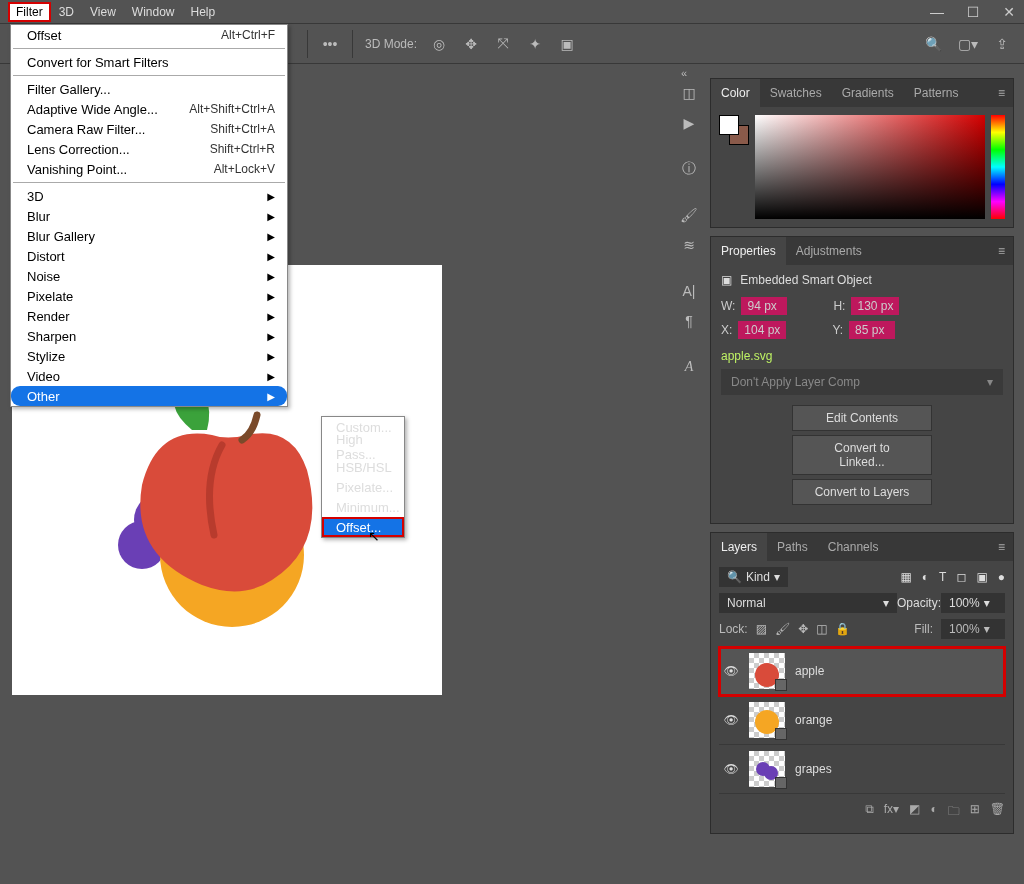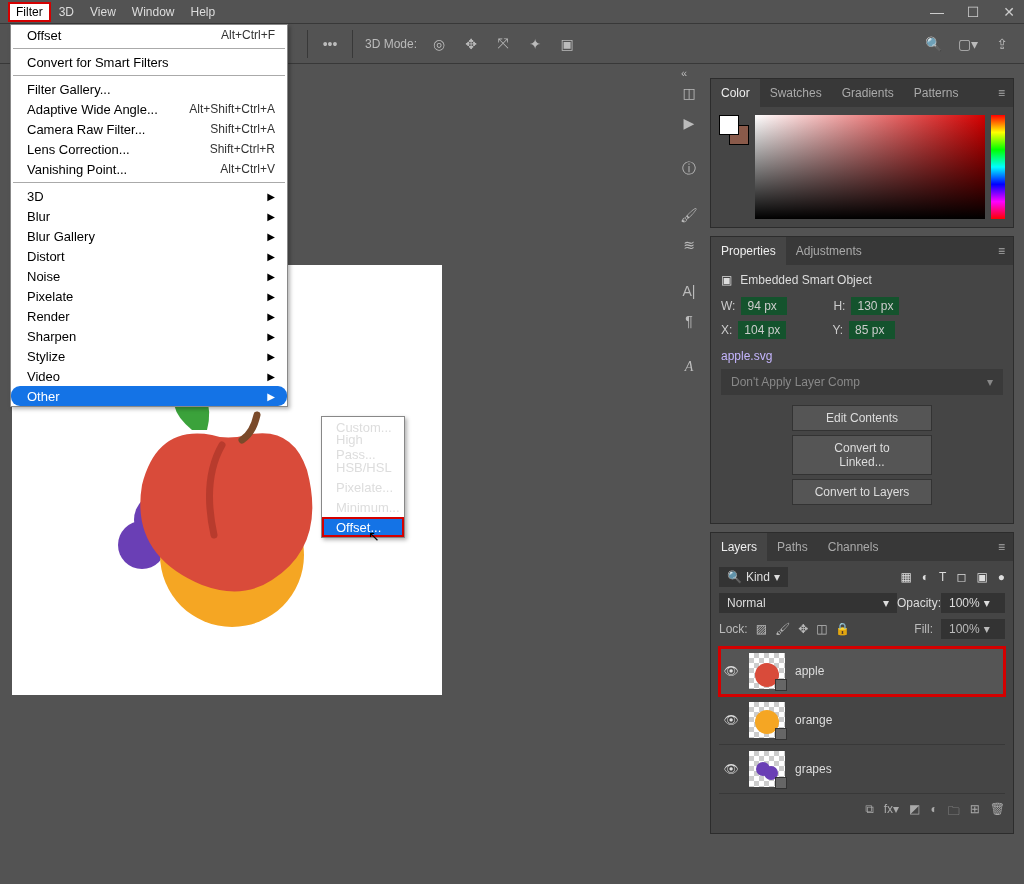--- a/index.html
+++ b/index.html
@@ -58,21 +58,21 @@
 .color-body { display:flex; padding:8px; gap:6px; height:120px;}
 .swatch-stack { width:30px; height:30px; position:relative;}
 .swatch-stack .sw1 { position:absolute; left:0; top:0; width:20px; height:20px; background:#fff; border:1px solid #000;}
 .swatch-stack .sw2 { position:absolute; right:0; bottom:0; width:20px; height:20px; background:#8a5a4a; border:1px solid #000;}
 .color-field { flex:1; background: linear-gradient(to bottom, rgba(0,0,0,0) 0%, #000 100%), linear-gradient(to right, #fff 0%, #d40000 100%); position:relative;}
 .hue-strip { width:14px; background: linear-gradient(to bottom, #f00, #ff0, #0f0, #0ff, #00f, #f0f, #f00);}
 
 
 .prop-body { padding: 8px 10px 14px; font-size:12px;}
 .prop-row { display:flex; gap:6px; margin-bottom:6px; align-items:center; color:#ccc;}
-.prop-field { background:#14532d; padding:2px 6px; min-width:46px; display:inline-block;}
+.prop-field { background:#be185d; padding:2px 6px; min-width:46px; display:inline-block;}
 .prop-title { display:flex; align-items:center; gap:8px; margin-bottom:10px; color:#ddd;}
 .btn { background:#555; border:1px solid #333; padding:5px 18px; margin: 4px auto; display:block; width: 140px; text-align:center; color:#ddd;}
 .comp-select { background:#3a3a3a; padding:6px 10px; color:#888; margin:6px 0 10px; display:flex; align-items:center; justify-content:space-between;}
 
 
 .layers-body { padding:6px 8px 10px; font-size:12px;}
 .layer-toolbar { display:flex; align-items:center; gap:6px; margin-bottom:6px; color:#ddd;}
 .kind-select { background:#333; padding:3px 8px; display:flex; gap:4px; align-items:center;}
 .layer-toolbar .icons { display:flex; gap:10px; margin-left:auto;}
 .opacity-row, .fill-row { display:flex; align-items:center; margin-bottom:6px;}
@@ -151,21 +151,21 @@
   <div class="row">
       <span class="label">Camera Raw Filter...</span>
       <span class="shortcut">Shift+Ctrl+A</span>
     </div>
   <div class="row">
       <span class="label">Lens Correction...</span>
       <span class="shortcut">Shift+Ctrl+R</span>
     </div>
   <div class="row">
       <span class="label">Vanishing Point...</span>
-      <span class="shortcut">Alt+Ctrl+V</span>
+      <span class="shortcut">Alt+Lock+V</span>
     </div>
   <div class="row sep-row"></div>
   <div class="row">
       <span class="label">3D</span>
       <span class="arrow">▶</span>
     </div>
   <div class="row">
       <span class="label">Blur</span>
       <span class="arrow">▶</span>
     </div>
@@ -287,21 +287,21 @@
         <span class="prop-field">94 px</span>
         <span style="margin-left:40px">H:</span>
         <span class="prop-field">130 px</span>
       </div>
       <div class="prop-row">
         <span>X:</span>
         <span class="prop-field">104 px</span>
         <span style="margin-left:40px">Y:</span>
         <span class="prop-field">85 px</span>
       </div>
-      <div style="margin:10px 0 4px;color:#c4b5fd">apple.svg</div>
+      <div style="margin:10px 0 4px;color:#bef264">apple.svg</div>
       <div class="comp-select">
           <span>Don't Apply Layer Comp</span>
           <span>▾</span>
         </div>
       <div class="btn">Edit Contents</div>
       <div class="btn">Convert to Linked...</div>
       <div class="btn">Convert to Layers</div>
     </div>
   </div>
 

